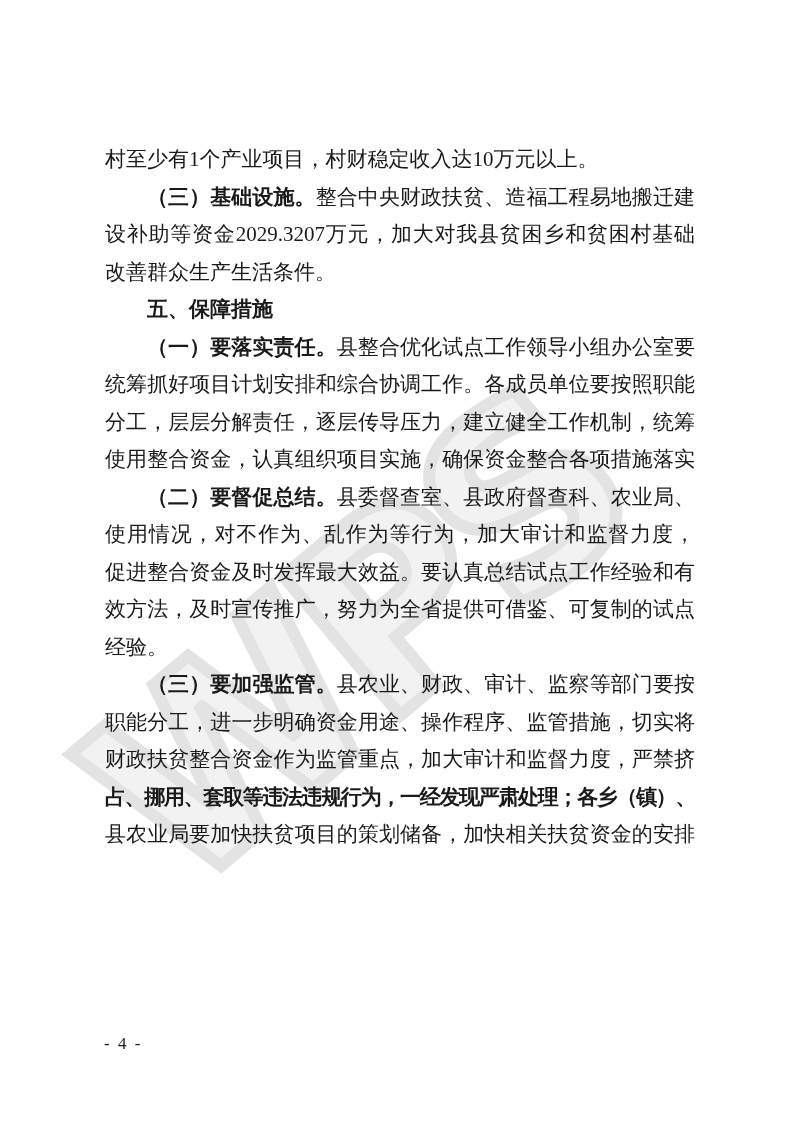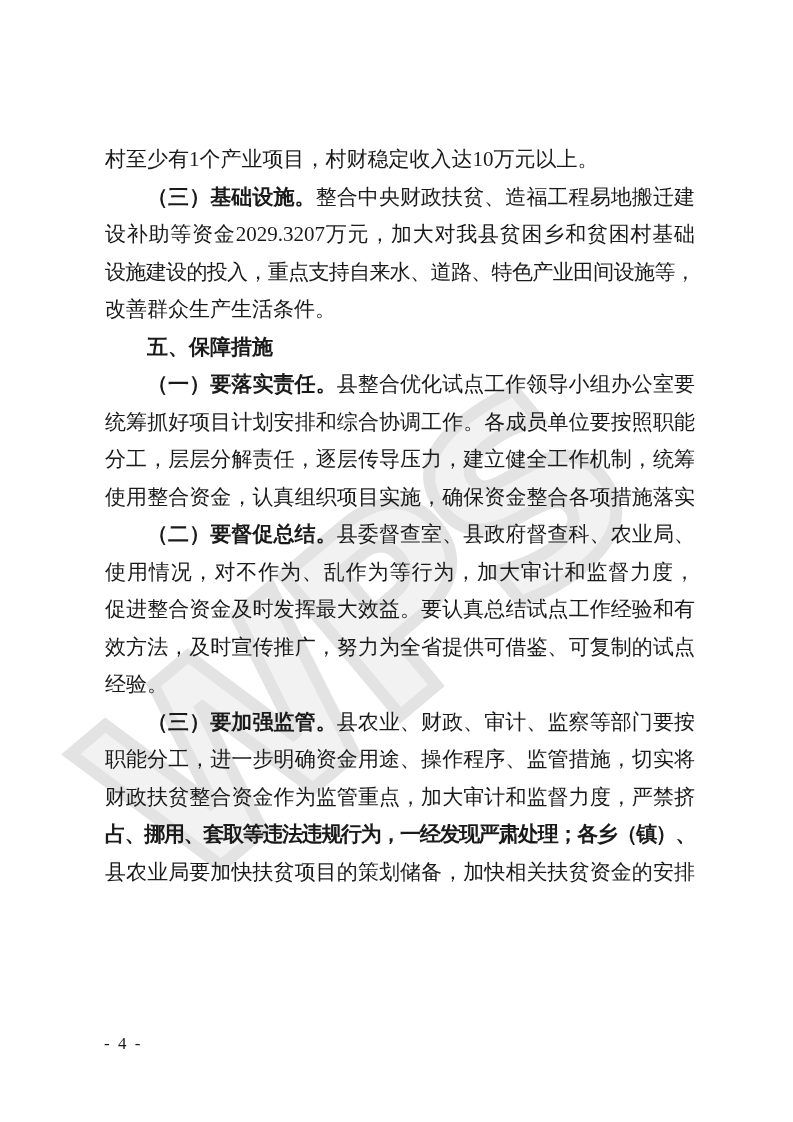--- a/index.html
+++ b/index.html
@@ -84,21 +84,20 @@
 </head>
 <body>
 
 <div class="page">
   <div class="watermark">WPS</div>
 
   <div class="content" id="doc-lines">
       <div class="line left"><span>村至少有1个产业项目，村财稳定收入达10万元以上。</span></div>
       <div class="line indent"><span class="lead">（三）基础设施。</span><span>整合中央财政扶贫、造福工程易地搬迁建</span></div>
       <div class="line"><span>设补助等资金2029.3207万元，加大对我县贫困乡和贫困村基础</span></div>
-      <div class="line" style="letter-spacing: -0.75px;"><span>设施建设的投入，重点支持自来水、道路、特色产业田间设施等，</span></div>
       <div class="line left"><span>改善群众生产生活条件。</span></div>
       <div class="line indent heading left"><span class="lead">五、保障措施</span></div>
       <div class="line indent"><span class="lead">（一）要落实责任。</span><span>县整合优化试点工作领导小组办公室要</span></div>
       <div class="line"><span>统筹抓好项目计划安排和综合协调工作。各成员单位要按照职能</span></div>
       <div class="line"><span>分工，层层分解责任，逐层传导压力，建立健全工作机制，统筹</span></div>
       <div class="line"><span>使用整合资金，认真组织项目实施，确保资金整合各项措施落实</span></div>
       <div class="line indent"><span class="lead">（二）要督促总结。</span><span>县委督查室、县政府督查科、农业局、</span></div>
       <div class="line"><span>使用情况，对不作为、乱作为等行为，加大审计和监督力度，</span></div>
       <div class="line"><span>促进整合资金及时发挥最大效益。要认真总结试点工作经验和有</span></div>
       <div class="line"><span>效方法，及时宣传推广，努力为全省提供可借鉴、可复制的试点</span></div>

